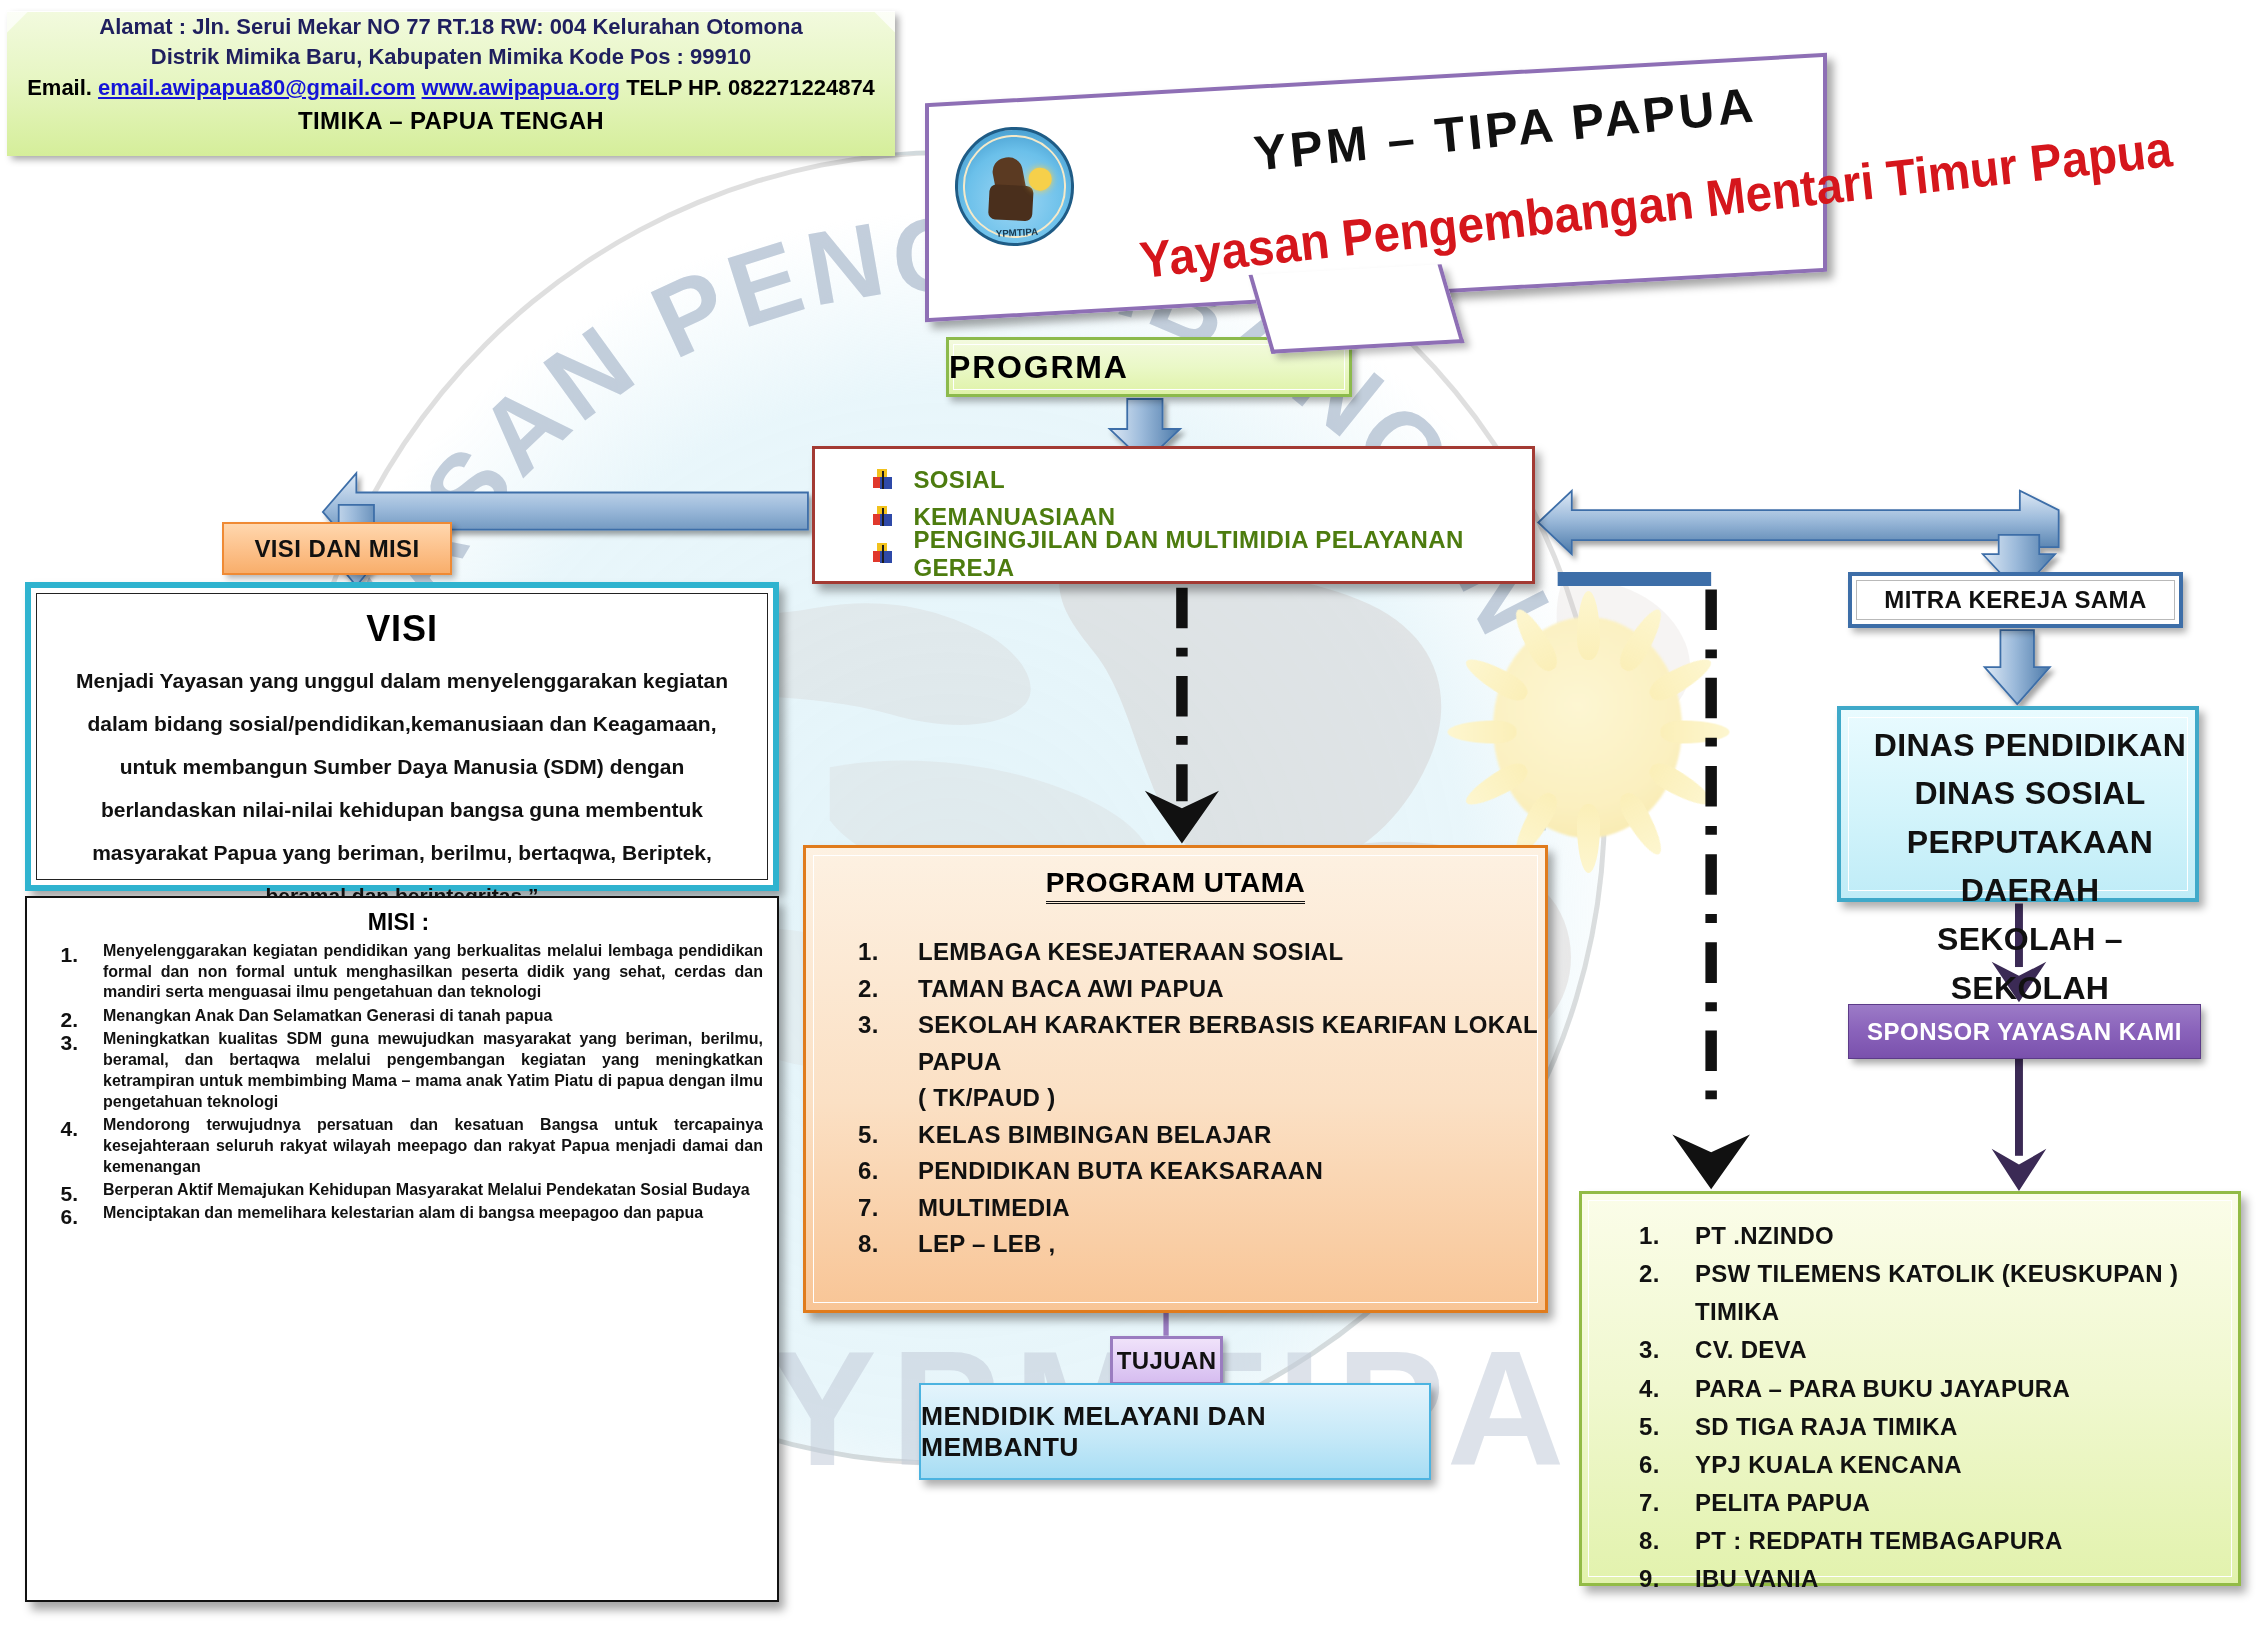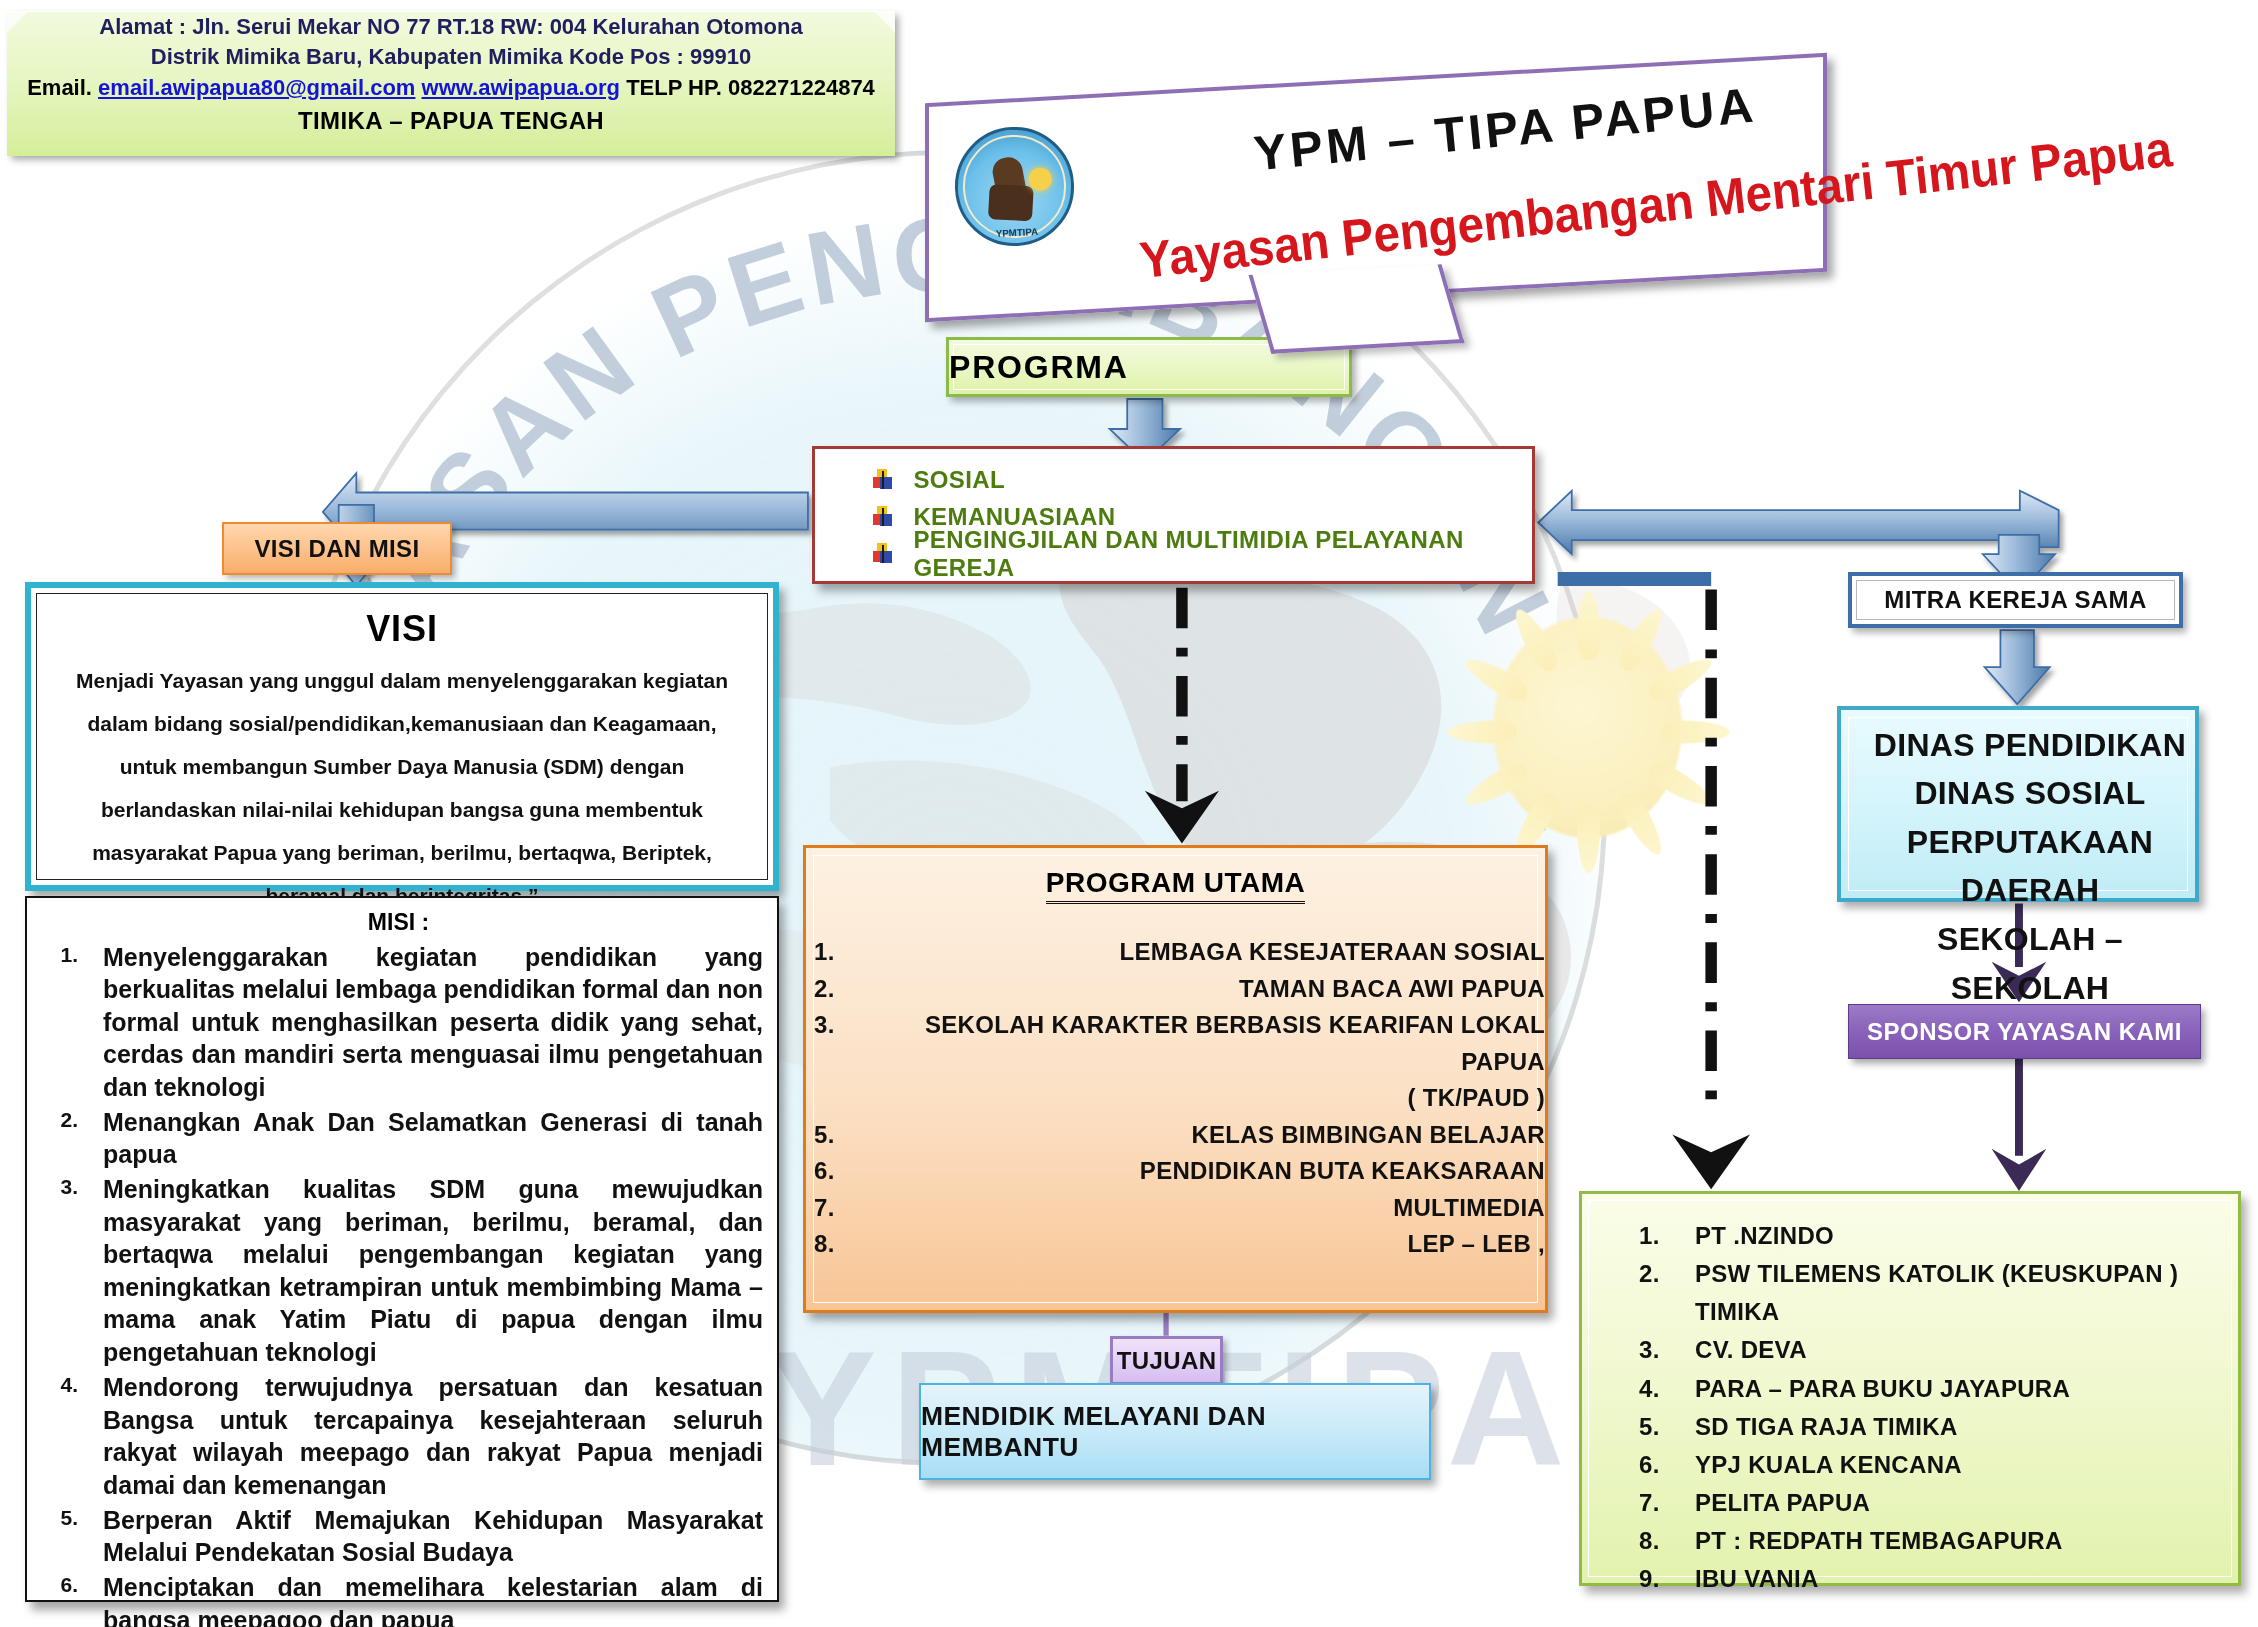--- a/index.html
+++ b/index.html
@@ -164,39 +164,39 @@
 
   
   #misi-panel{
     left:25px;top:896px;width:754px;height:706px;background:#fff;
     border:2.6px solid #111;box-shadow:6.2px 8px 8.8px rgba(0,0,0,.35);padding:7px 14px 2px 7px;
   }
   #misi-panel .title{text-align:center;font-size:23px;font-weight:bold;color:#000;margin:3.5px 0 5.3px;}
   #misi-panel ol{margin:0;padding:0;list-style:none;counter-reset:m;}
   #misi-panel ol li{
     counter-increment:m;position:relative;padding-left:69px;margin-bottom:2.6px;
-    font-size:25px;line-height:1.30;font-weight:bold;color:#111;text-align:justify;
+    font-size:16px;line-height:1.30;font-weight:bold;color:#111;text-align:justify;
   }
   #misi-panel ol li::before{
     content:counter(m) ".";position:absolute;left:26.5px;top:0;font-weight:bold;font-size:21px;
   }
 
   
   #program-utama{
     left:803px;top:845px;width:745px;height:468px;
     background:linear-gradient(to bottom,#fdf1e2 0%,#fbe0c4 55%,#f8c596 100%);
     border:3.5px solid #e07b1c;box-shadow:6.2px 7px 8.8px rgba(0,0,0,.35);
   }
   #program-utama .inner{position:absolute;inset:7px;border:1.8px solid #fff;}
   #program-utama .title{
     position:relative;text-align:center;font-size:28px;font-weight:bold;color:#000;
     padding-top:19.4px;letter-spacing:0.5px;
   }
   #program-utama .title span{border-bottom:3.5px double #111;padding-bottom:2.6px;}
-  #program-utama ol{position:relative;margin:35px 0 0;padding:0 0 0 68px;list-style:none;counter-reset:p;text-align:right;}
+  #program-utama ol{position:relative;margin:35px 0 0;padding:0 0 0 112px;list-style:none;counter-reset:p;}
   #program-utama ol li{
     counter-increment:p;position:relative;font-size:24px;font-weight:bold;color:#111;
     line-height:1.52;letter-spacing:0.3px;
   }
   #program-utama ol li::before{
     content:counter(p) ".";position:absolute;left:-60px;font-weight:bold;
   }
   #program-utama ol li.cont::before{content:"";}
 
   

